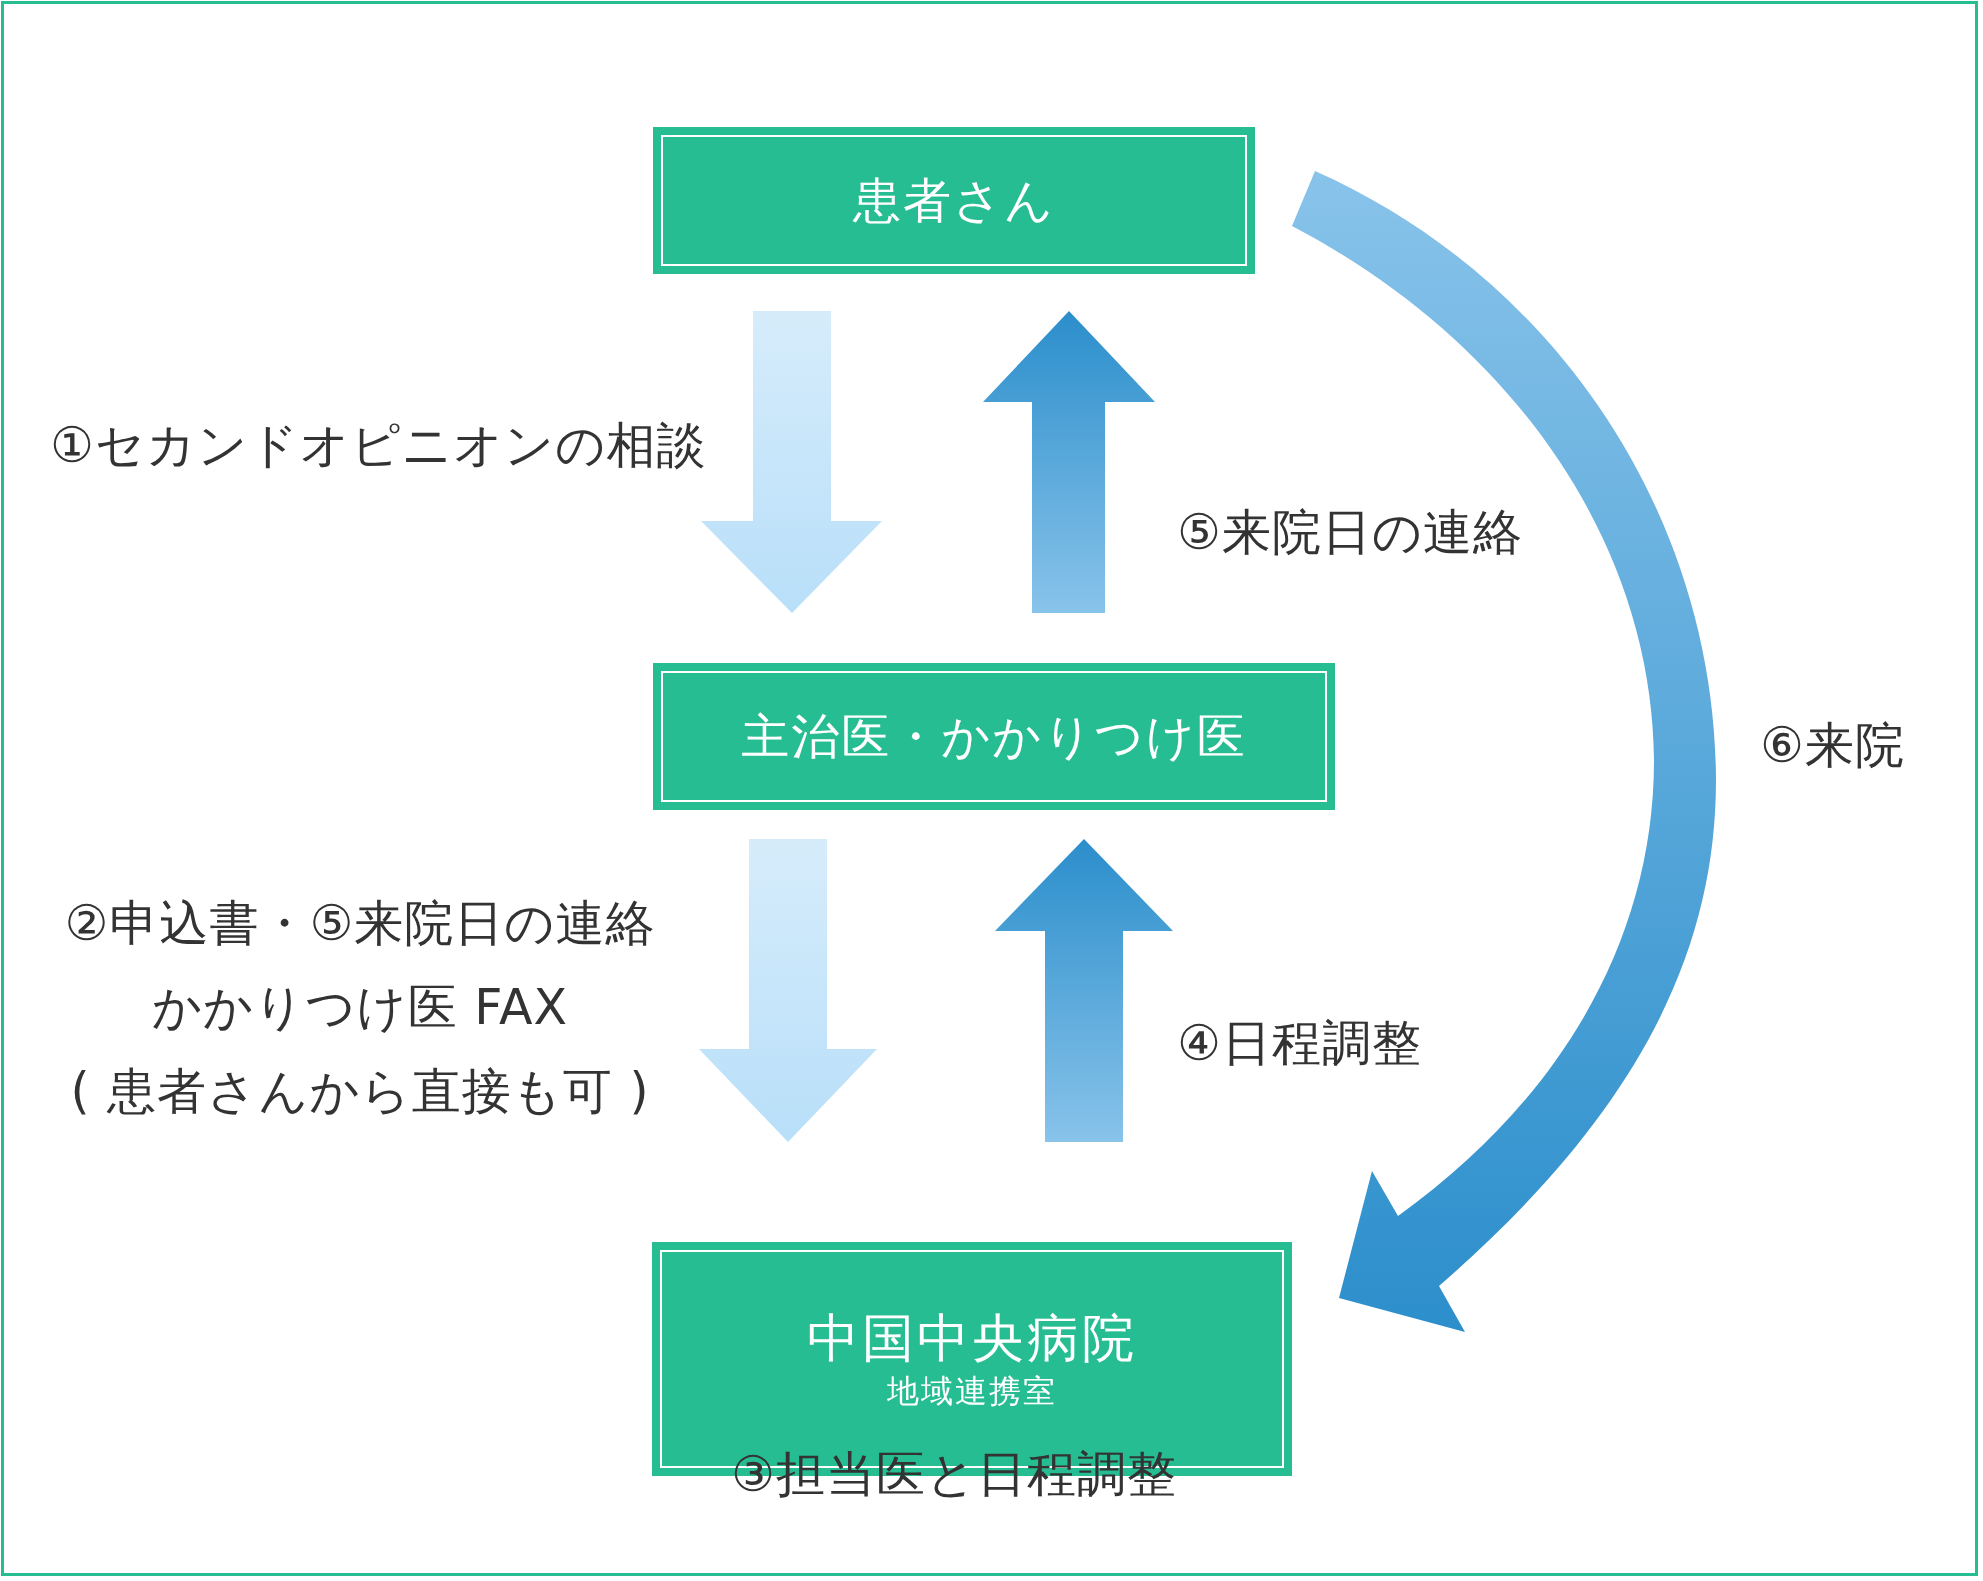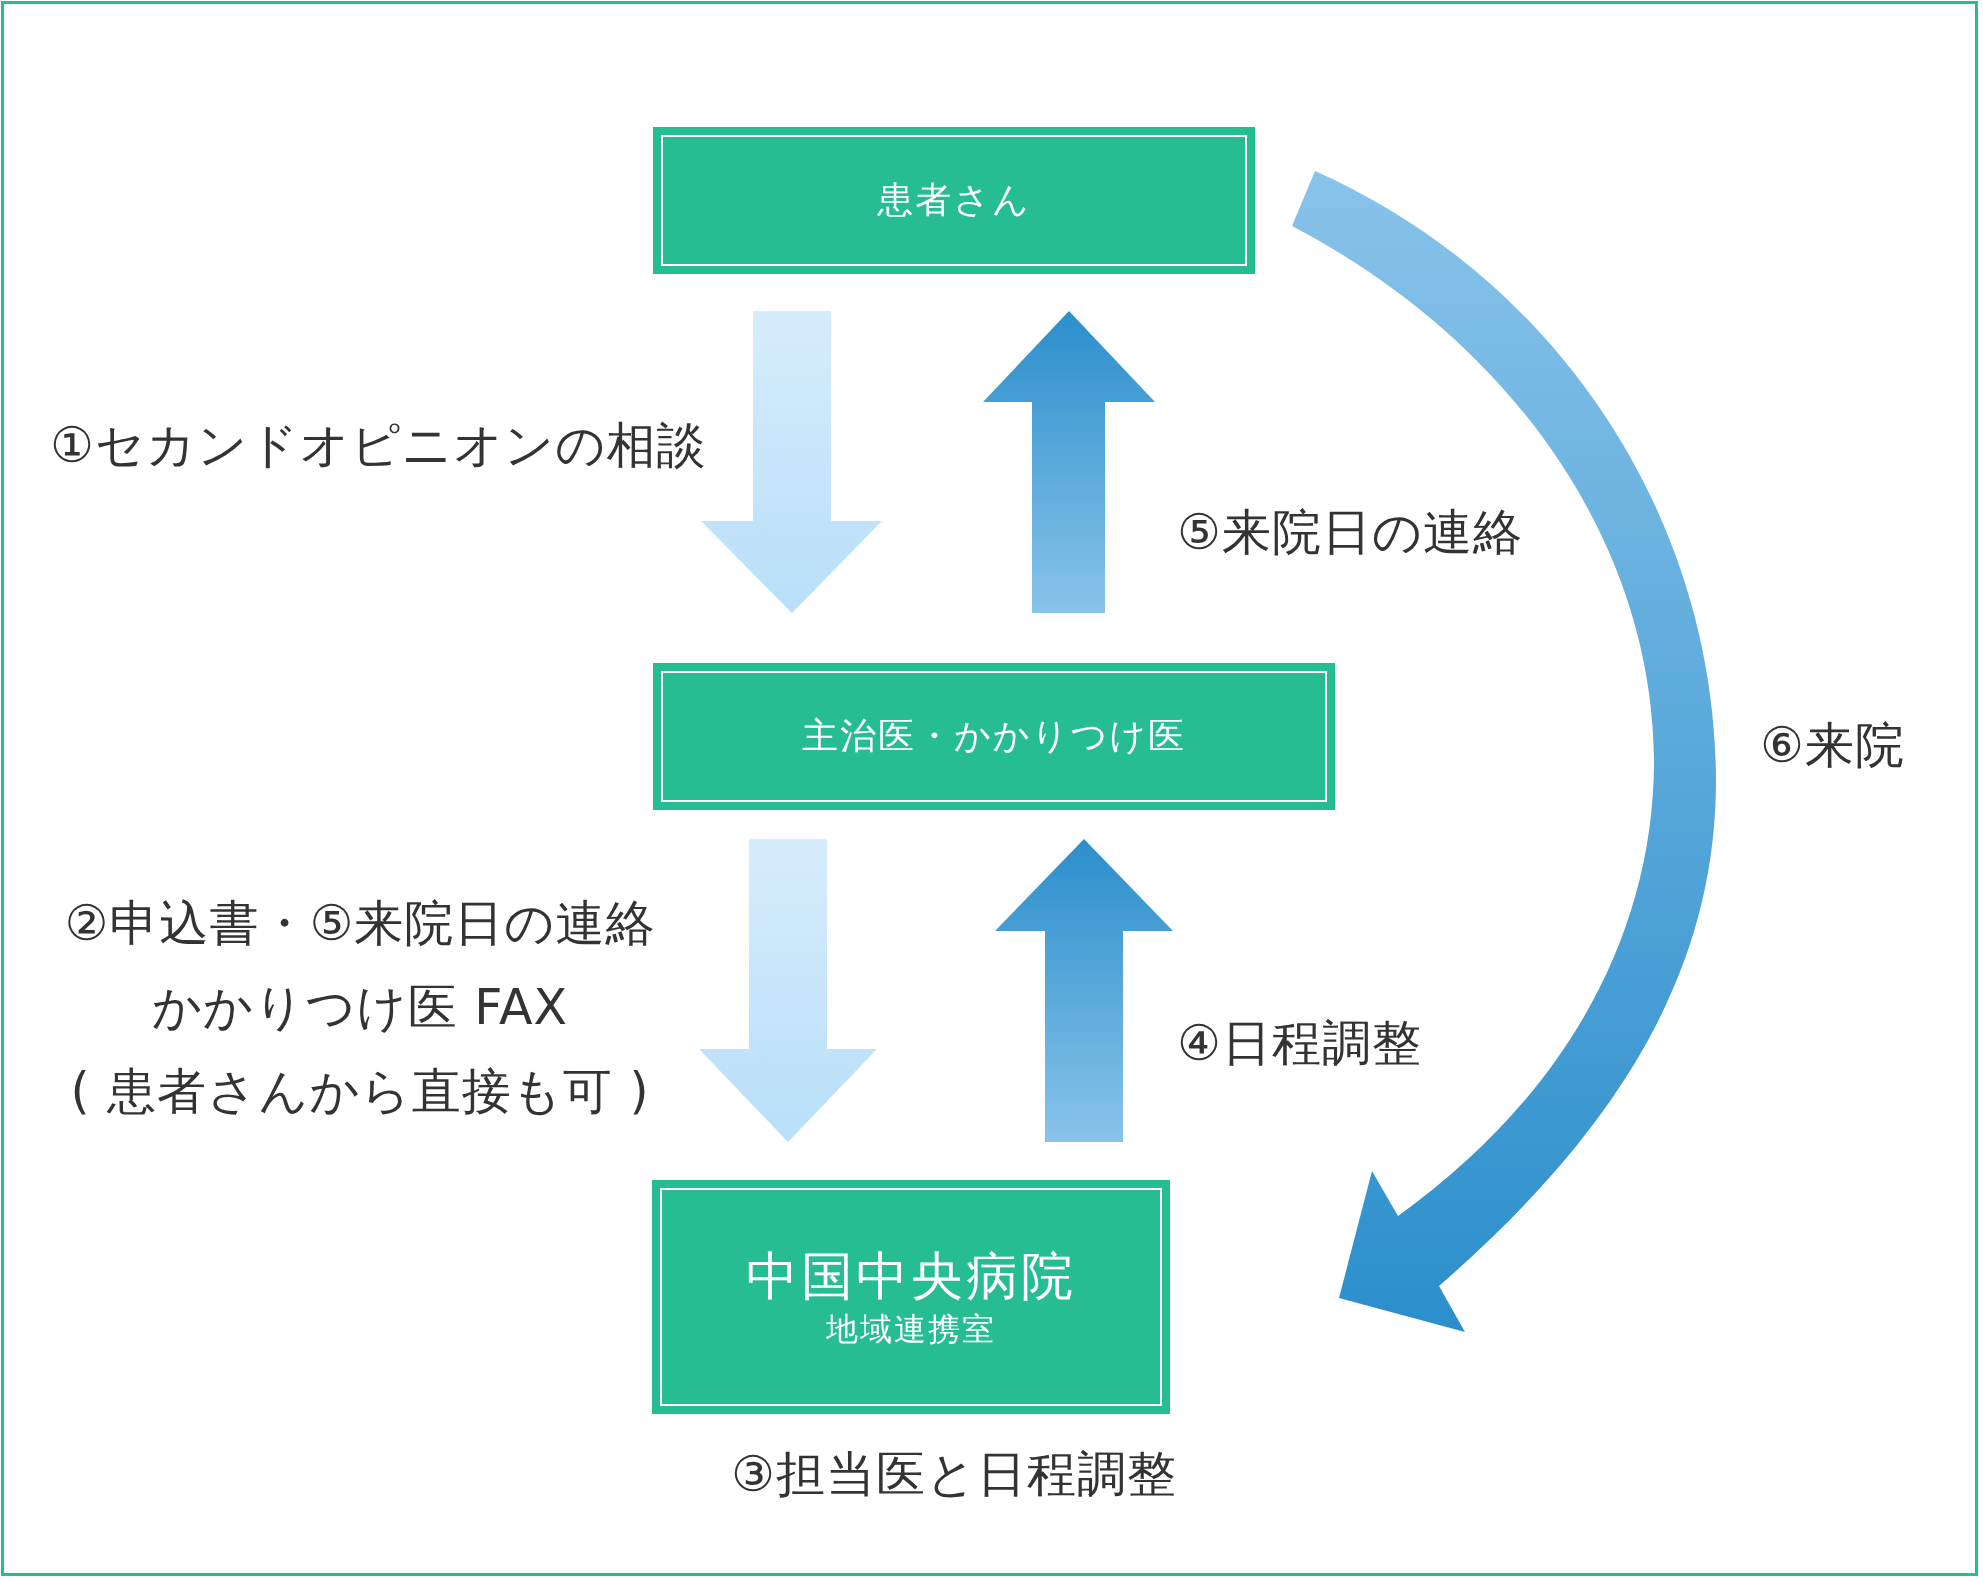--- a/index.html
+++ b/index.html
@@ -6,22 +6,22 @@
   body { width: 1983px; height: 1581px; position: relative; overflow: hidden;
          font-family: "DejaVu Sans", "Liberation Sans", sans-serif; }
   .frame { position: absolute; left: 1px; top: 1px; width: 1977px; height: 1575px;
            border: 3px solid #26bd92; box-sizing: border-box; }
   .box { position: absolute; background: #26bd92; box-sizing: border-box; }
   .box .inner { position: absolute; left: 8px; top: 8px; right: 8px; bottom: 8px;
                 border: 2px solid #ffffff; display: flex; flex-direction: column;
                 align-items: center; justify-content: center; color: #ffffff; }
   .box-patient { left: 653px; top: 127px; width: 602px; height: 147px; }
   .box-doctor  { left: 653px; top: 663px; width: 682px; height: 147px; }
-  .box-hospital{ left: 652px; top: 1180px; width: 518px; height: 234px; }
-  .box-text { font-size: 36px; letter-spacing: 2px; }
+  .box-hospital{ left: 652px; top: 1242px; width: 640px; height: 234px; }
+  .box-text { font-size: 48px; letter-spacing: 2px; }
   .box-title { font-size: 52px; letter-spacing: 3px; line-height: 1.25; }
   .box-sub { font-size: 32px; letter-spacing: 2px; line-height: 1.3; }
   .label { position: absolute; color: #333333; font-size: 49px; white-space: nowrap;
            letter-spacing: 1px; }
   .label-center { text-align: center; }
   svg.arrows { position: absolute; left: 0; top: 0; }
 </style>
 </head>
 <body>
 

